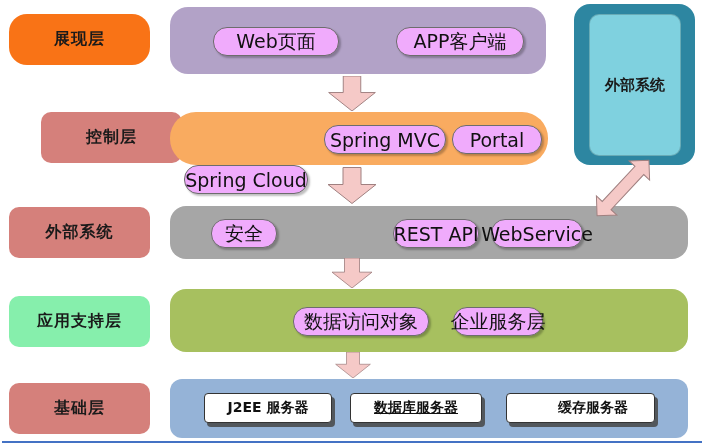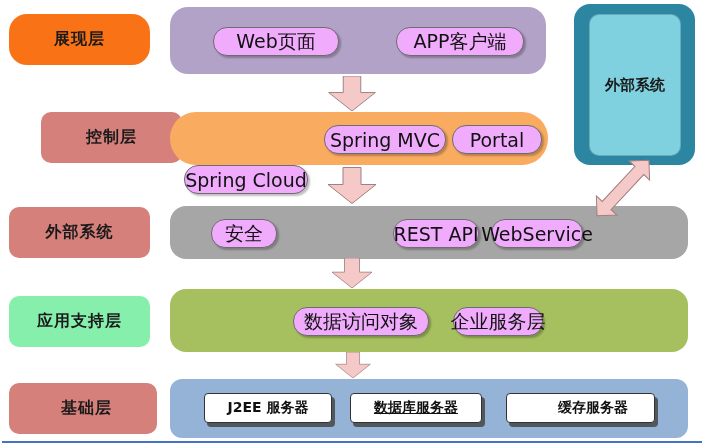--- a/index.html
+++ b/index.html
@@ -18,21 +18,21 @@
     position:absolute;left:9px;width:141px;height:51px;
     border-radius:10px;
     display:flex;align-items:center;justify-content:center;
     font-size:16px;font-weight:600;color:#1a1a1a;
     letter-spacing:1px;
   }
   .sl-0{top:14px;}
   .sl-1{top:112px;margin-left:32px;}
   .sl-2{top:207px;}
   .sl-3{top:296px;}
-  .sl-4{top:383px;padding-left:7px;}
+  .sl-4{top:383px;}
 
   
   .band{position:absolute;left:170px;border-radius:18px;}
   .band-0{top:7px;  width:376px;height:67px;}
   .band-1{top:112px;width:378px;height:53px;border-radius:26px;}
   .band-2{top:206px;width:518px;height:53px;border-radius:16px;}
   .band-3{top:289px;width:518px;height:63px;border-radius:16px;}
   .band-4{top:379px;width:518px;height:59px;border-radius:12px;}
 
   

